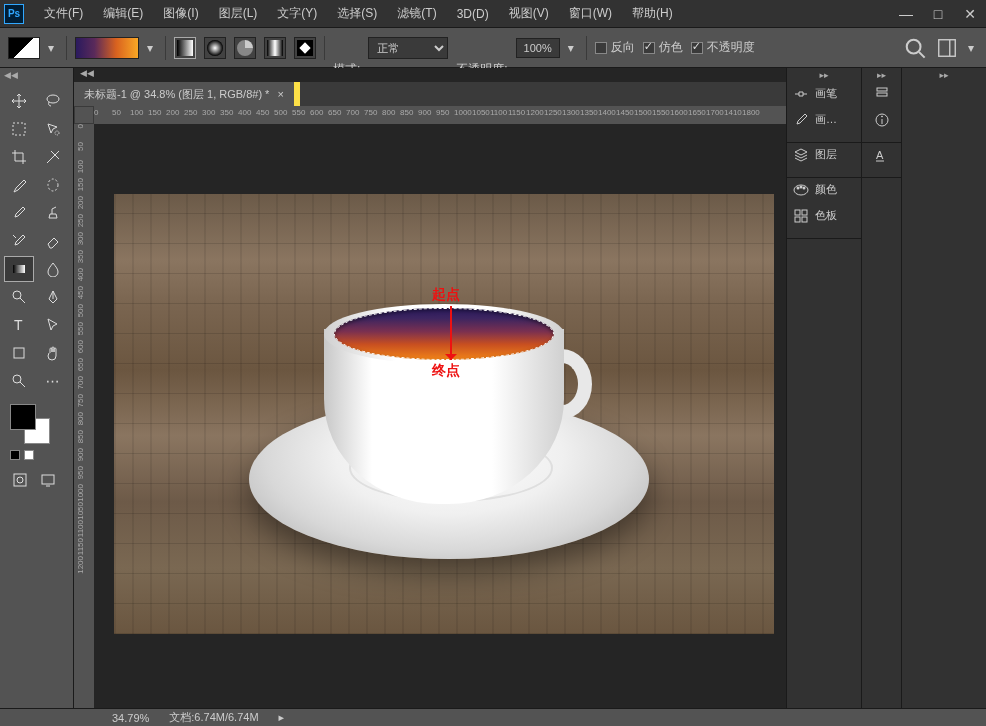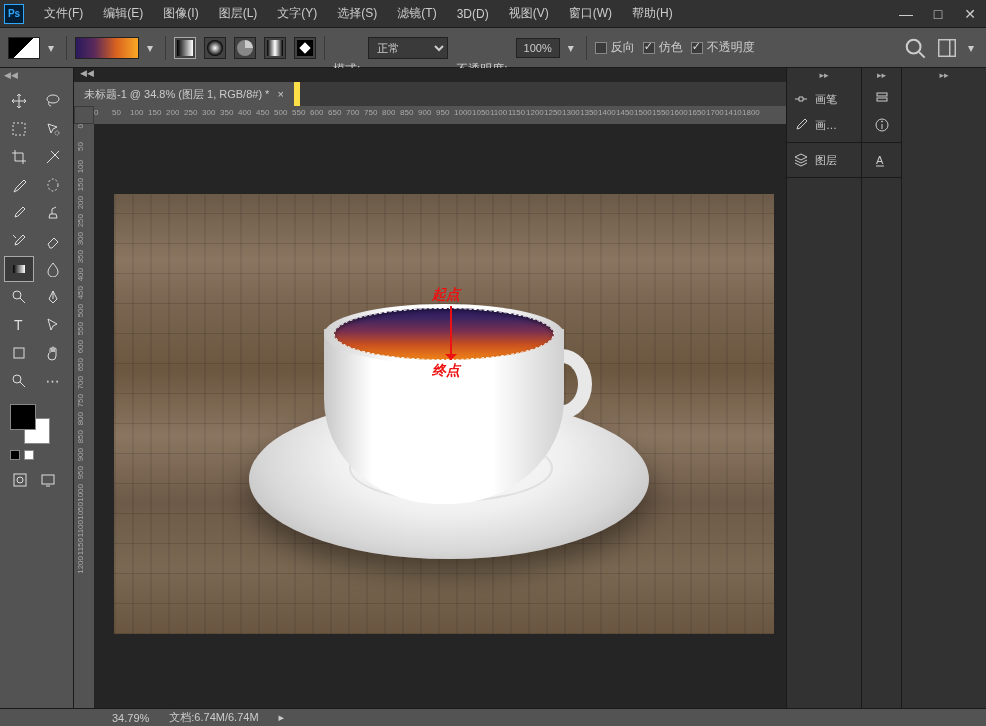--- a/index.html
+++ b/index.html
@@ -51,21 +51,21 @@
 .tab-strip { height: 24px; background: #3a3a3a; display: flex; align-items: center; }
 .doc-tab { padding: 0 10px; height: 24px; display: flex; align-items: center; background: #535353; border-right: 6px solid #fde047; font-size: 11px; gap: 8px; cursor: pointer; }
 .doc-tab .close { cursor: pointer; }
 .ruler-h-wrap { display:flex; }
 .ruler-corner { width:20px; height:18px; background:#535353; border:1px solid #3a3a3a; }
 .ruler-h { flex:1; height:18px; background:#535353; overflow:hidden; position:relative; font-size:8px; color:#aaa; }
 .ruler-h span { position:absolute; top:2px; }
 .canvas-row { flex:1; display:flex; overflow:hidden; }
 .ruler-v { width:20px; background:#535353; position:relative; font-size:8px; color:#aaa; }
 .ruler-v span { position:absolute; left:2px; writing-mode: vertical-lr; text-orientation: mixed; transform: rotate(180deg);}
-.canvas-bg { flex:1; background:#252525; display:flex; align-items:flex-start; justify-content:flex-start; overflow:hidden; position:relative; padding-top:70px; padding-left:20px;font-style:italic; }
+.canvas-bg { flex:1; background:#252525; display:flex; align-items:flex-start; justify-content:flex-start; overflow:hidden; position:relative; padding-top:70px; padding-left:20px; }
 .canvas { width:660px; height:440px; background:#8a7a6a; position:relative; overflow:hidden; }
 
 
 .wood { position:absolute; inset:0; background: linear-gradient(180deg,#6b5a48 0%, #8a7560 15%, #7a6550 25%, #6b5640 40%, #8a7560 55%, #6d5a48 70%, #7a6852 85%, #6a5640 100%); }
 .wood::before { content:""; position:absolute; inset:0; background: repeating-linear-gradient(90deg, rgba(0,0,0,0.08) 0 2px, transparent 2px 18px), repeating-linear-gradient(0deg, rgba(0,0,0,0.12) 0 1px, transparent 1px 30px); }
 .saucer { position:absolute; left:135px; top:205px; width:400px; height:160px; border-radius:50%; background: radial-gradient(ellipse at 50% 35%, #fff 0%, #f0f0f0 40%, #d8d8d8 65%, #bbb 85%, #999 100%); box-shadow: 0 15px 30px rgba(0,0,0,0.4); }
 .saucer::after{ content:""; position:absolute; left:25%; top:22%; width:50%; height:40%; border-radius:50%; border:2px solid rgba(0,0,0,0.08);}
 .cup { position:absolute; left:210px; top:110px; width:240px; height:200px; }
 .handle { position:absolute; right:-28px; top:45px; width:60px; height:70px; border:14px solid #e8e8e8; border-left:none; border-radius: 0 50% 50% 0; }
 .cup-body { position:absolute; left:0; top:25px; width:240px; height:175px; background: linear-gradient(90deg,#c8c8c8 0%, #fff 20%, #fff 70%, #d0d0d0 100%); border-radius: 0 0 48% 48% / 0 0 60% 60%; }
@@ -77,21 +77,21 @@
 .arrow-annot::after { content:""; position:absolute; bottom:-6px; left:-5px; border:6px solid transparent; border-top-color:#e11; }
 .annot-label { position:absolute; color:#e11; font-size:14px; font-weight:bold; }
 
 
 .right-panels { width: 200px; background: #323232; display: flex; }
 .panel-col { border-left: 1px solid #1a1a1a; display: flex; flex-direction: column; }
 .panel-col.main-col { width: 75px; }
 .panel-col.mid-col { width: 40px; }
 .panel-col.narrow { width: 85px; }
 .panel-group { padding: 4px 0; border-bottom: 1px solid #1a1a1a; }
-.panel-item { height: 26px; display: flex; align-items: center; padding: 0 6px; gap: 6px; cursor: pointer; font-size: 11px; }
+.panel-item { height: 26px; display: flex; padding: 0 6px; gap: 6px; cursor: pointer; font-size: 11px; }
 .panel-item svg, .panel-item .pi-icon { width: 16px; height: 16px; flex-shrink: 0; }
 .panel-collapse { text-align:center; font-size:9px; color:#aaa; padding:2px 0; }
 
 
 .statusbar { height: 18px; background: #535353; display: flex; align-items: center; padding: 0 8px; font-size: 11px; gap: 20px; border-top: 1px solid #1a1a1a;}
 .statusbar .sb-item { color: #ccc; }
 .sb-arrow { cursor:pointer; }
 </style>
 </head>
 <body>
@@ -466,20 +466,40 @@
           </div>
       </div>
       <div class="panel-group">
         <div class="panel-item">
             <svg viewBox="0 0 16 16" stroke="#ccc" fill="none">
               <path d="M8 2l6 3-6 3-6-3zM2 8l6 3 6-3M2 11l6 3 6-3"></path>
             </svg>
             <span>图层</span>
           </div>
       </div>
+      <div class="panel-group">
+        <div class="panel-item">
+            <svg viewBox="0 0 16 16" fill="#ccc">
+              <ellipse cx="8" cy="8" rx="7" ry="5" fill="none" stroke="#ccc"></ellipse>
+              <circle cx="5" cy="6" r="1.5"></circle>
+              <circle cx="8" cy="5" r="1.5"></circle>
+              <circle cx="11" cy="6" r="1.5"></circle>
+            </svg>
+            <span>颜色</span>
+          </div>
+        <div class="panel-item">
+            <svg viewBox="0 0 16 16" stroke="#ccc" fill="none">
+              <rect x="2" y="2" width="5" height="5"></rect>
+              <rect x="9" y="2" width="5" height="5"></rect>
+              <rect x="2" y="9" width="5" height="5"></rect>
+              <rect x="9" y="9" width="5" height="5"></rect>
+            </svg>
+            <span>色板</span>
+          </div>
+      </div>
     </div>
     <div class="panel-col mid-col">
       <div class="panel-collapse">▸▸</div>
       <div class="panel-group">
         <div class="panel-item" style="justify-content:center">
             <svg viewBox="0 0 16 16" stroke="#ccc" fill="none">
               <rect x="3" y="2" width="10" height="3"></rect>
               <rect x="3" y="7" width="10" height="3"></rect>
             </svg>
           </div>

